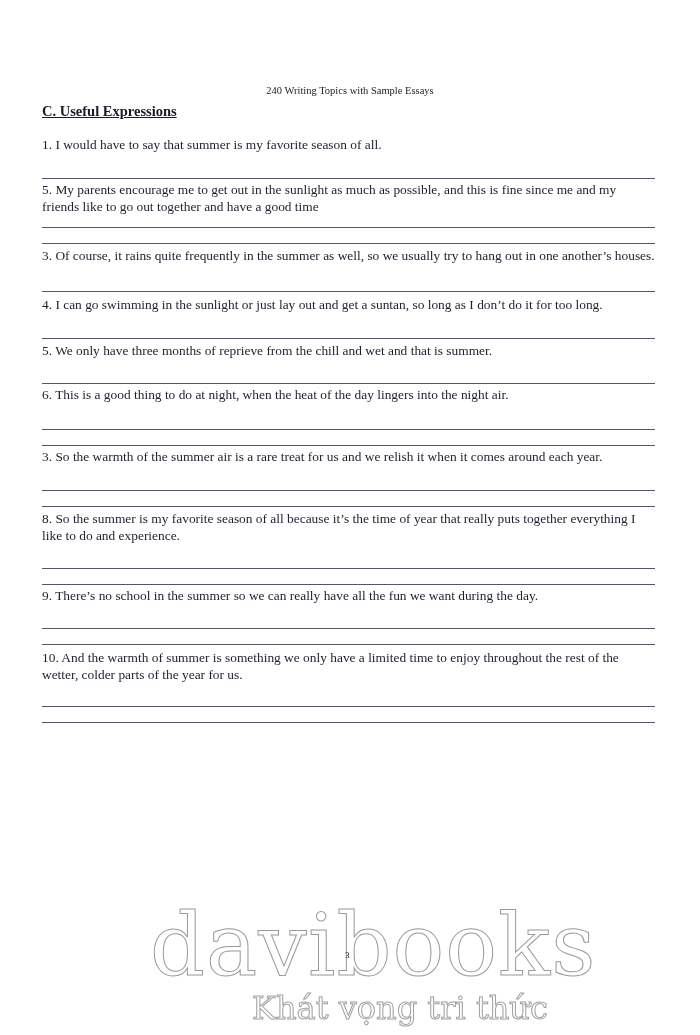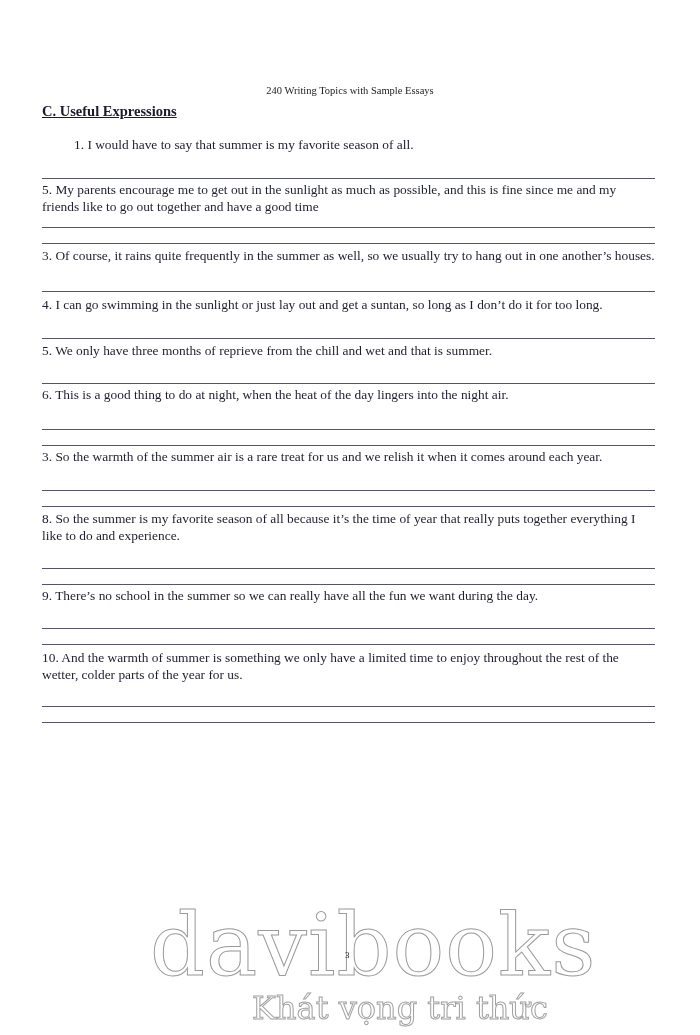--- a/index.html
+++ b/index.html
@@ -39,21 +39,21 @@
       color: transparent; -webkit-text-stroke: 1px #a0a0a0;
     }
   </style>
 </head>
 <body>
 
 <div class="running-head">240 Writing Topics with Sample Essays</div>
 
 <div class="section-title">C. Useful Expressions</div>
 
-<div class="item" style="top:136px;margin-left:32px;">1. I would have to say that summer is my favorite season of all.</div>
+<div class="item" style="top:136px;">1. I would have to say that summer is my favorite season of all.</div>
 <div class="rule" style="top:178px;"></div>
 
 <div class="item" style="top:181px;">5. My parents encourage me to get out in the sunlight as much as possible, and this is fine since me and my friends like to go out together and have a good time</div>
 <div class="rule" style="top:227px;"></div>
 <div class="rule" style="top:243px;"></div>
 
 <div class="item" style="top:247px;">3. Of course, it rains quite frequently in the summer as well, so we usually try to hang out in one another’s houses.</div>
 <div class="rule" style="top:291px;"></div>
 
 <div class="item" style="top:296px;">4. I can go swimming in the sunlight or just lay out and get a suntan, so long as I don’t do it for too long.</div>

